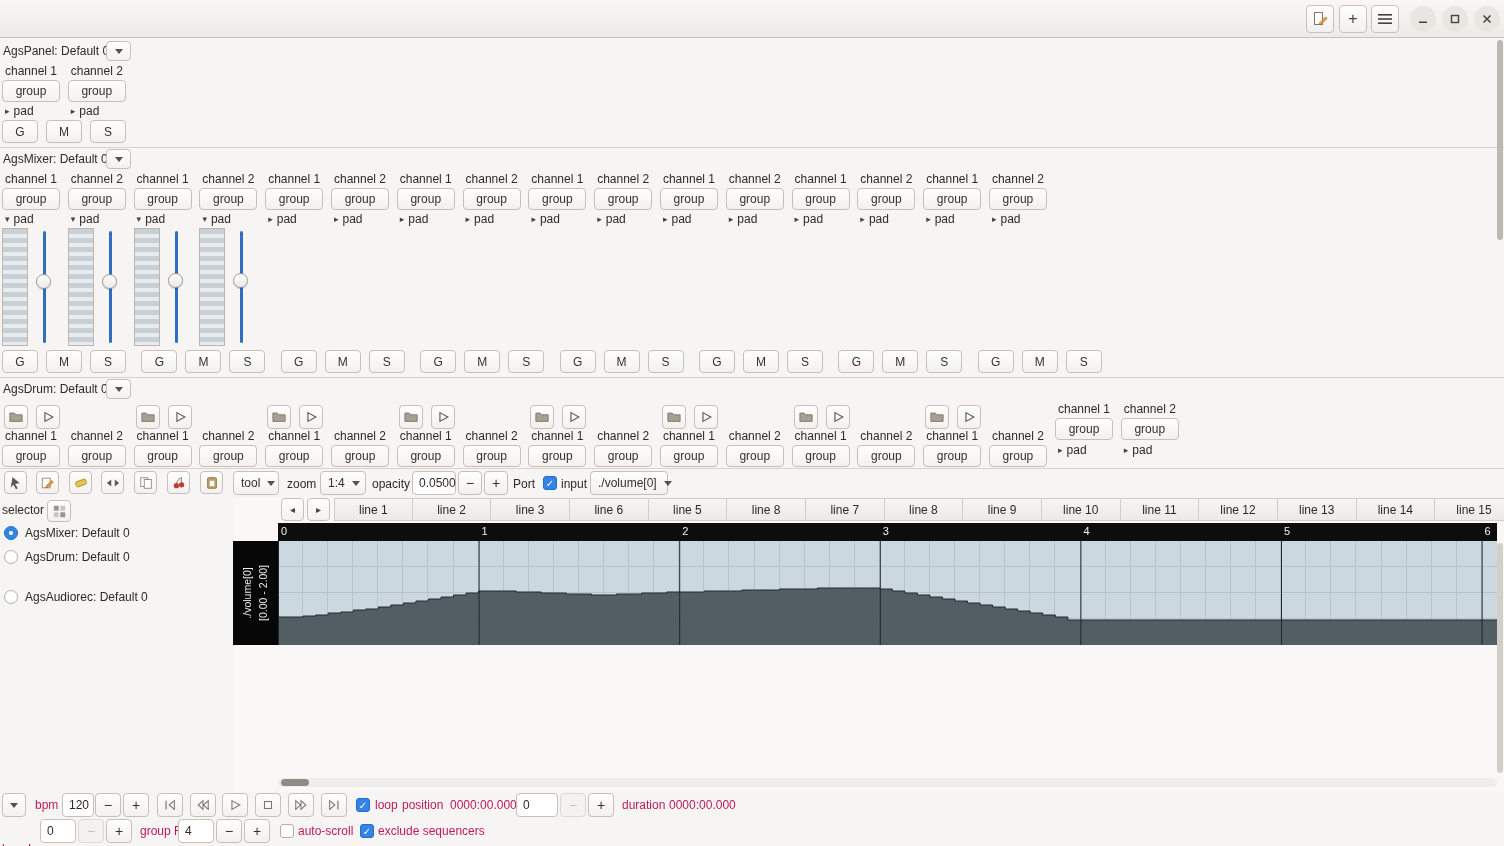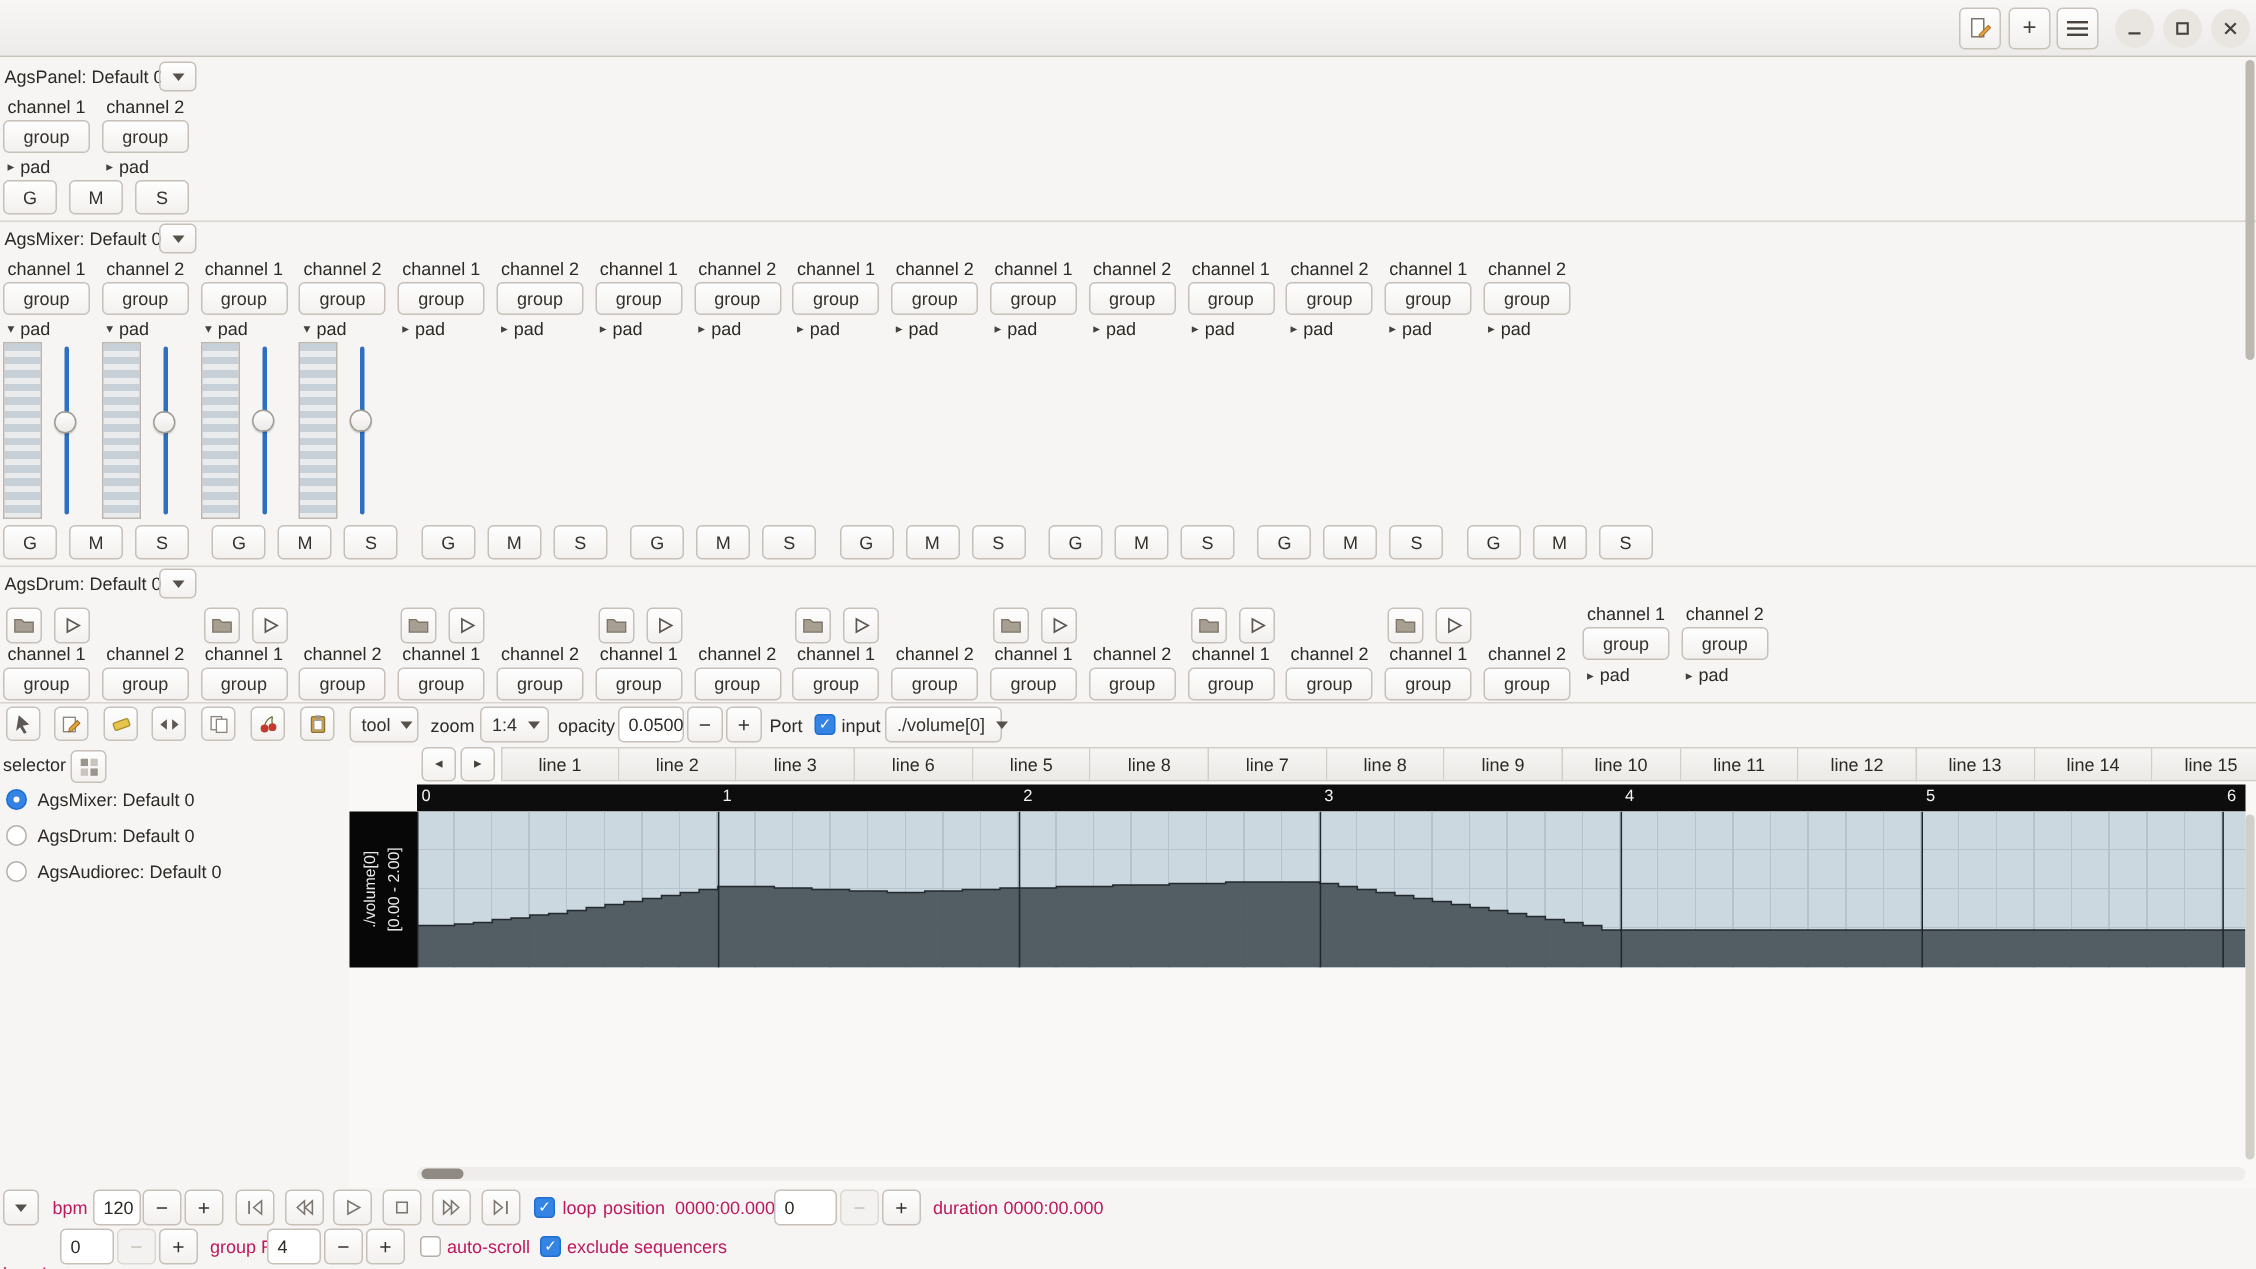--- a/index.html
+++ b/index.html
@@ -564,21 +564,21 @@
   </button>
   <div id="selector-options">
       <div class="sel-row" style="top: 28px;">
         <span class="radio on"></span>
         <span>AgsMixer: Default 0</span>
       </div>
       <div class="sel-row" style="top: 52px;">
         <span class="radio off"></span>
         <span>AgsDrum: Default 0</span>
       </div>
-      <div class="sel-row" style="top: 76px;">
+      <div class="sel-row" style="top: 92px;">
         <span class="radio off"></span>
         <span>AgsAudiorec: Default 0</span>
       </div>
     </div>
 </div>
 
 <div id="editor">
   <button class="btn tab-arrow" style="left:48px">
       <span>◂</span>
     </button>

